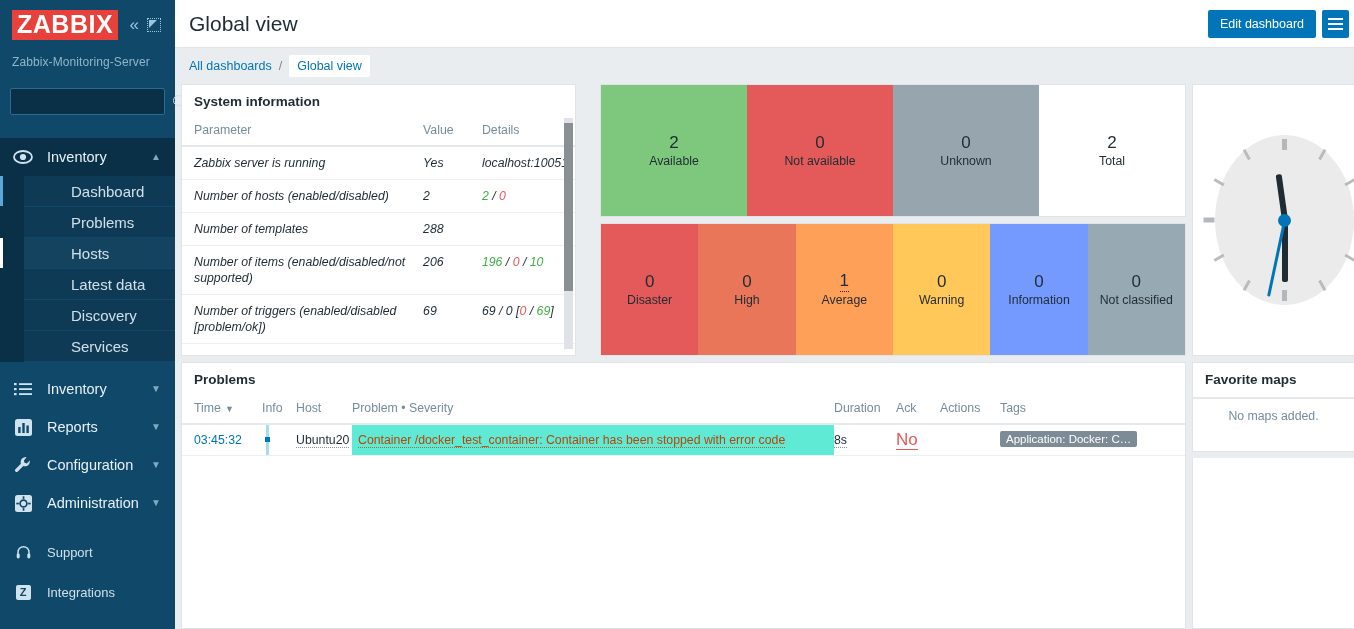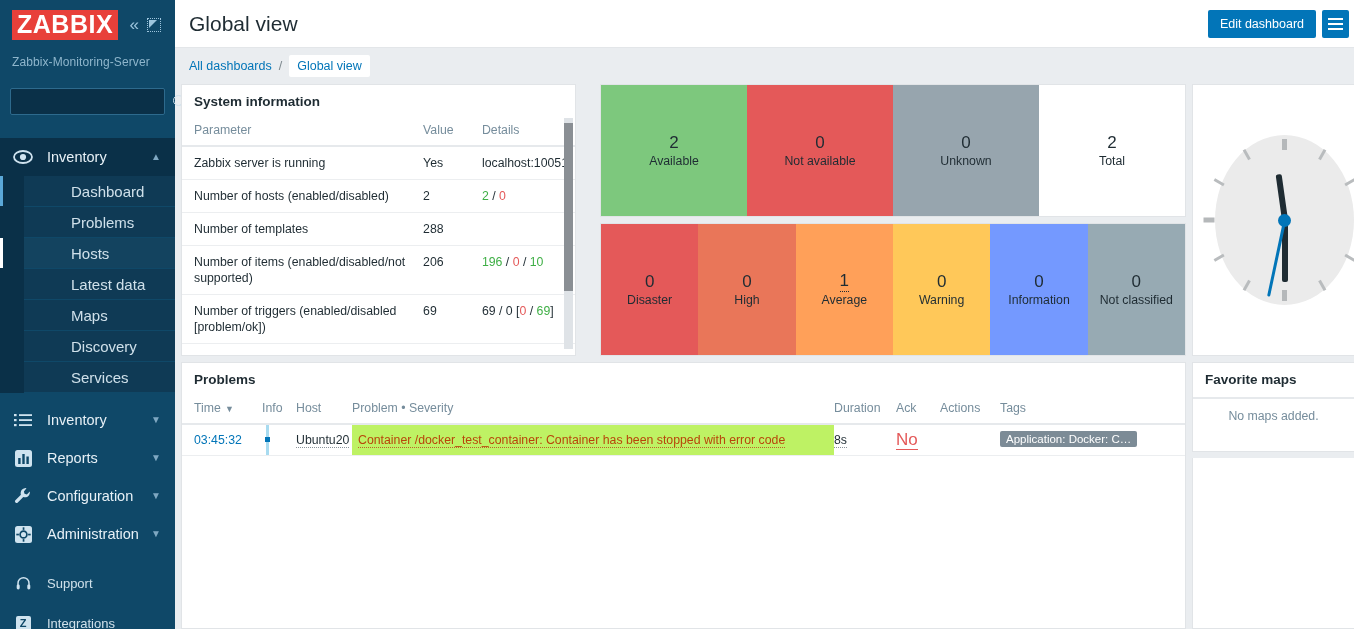--- a/index.html
+++ b/index.html
@@ -185,20 +185,21 @@
   .sys-table { width: 100%; border-collapse: collapse; font-size: 12.3px; table-layout: fixed; }
   .sys-table th {
     text-align: left; color: #768d9c; font-weight: normal;
     padding: 6px 4px 8px 12px; font-size: 12.3px;
     border-bottom: 2px solid #e6e9ec;
   }
   .sys-table td {
     padding: 8px 4px 8px 12px; color: #1f2c33;
     border-bottom: 1px solid #eceef0; vertical-align: top;
     line-height: 16px;
+    font-style: italic;
   }
   .sys-table .c-param { width: 218px; }
   .sys-table .c-value { width: 56px; }
   .sys-table .c-details { width: 100px; }
   .g { color: #3faf46; }
   .r { color: #e45959; }
   .sep { color: #1f2c33; }
   .sys-scroll-track {
     position: absolute; right: 2px; top: 33px; bottom: 6px;
     width: 9px; background: #dfe3e7;
@@ -349,23 +350,20 @@
           <span>Dashboard</span>
         </div>
         <div class="sb-sub-item">
           <span>Problems</span>
         </div>
         <div class="sb-sub-item sel-white">
           <span>Hosts</span>
         </div>
         <div class="sb-sub-item">
           <span>Latest data</span>
-        </div>
-        <div class="sb-sub-item">
-          <span>Maps</span>
         </div>
         <div class="sb-sub-item">
           <span>Discovery</span>
         </div>
         <div class="sb-sub-item">
           <span>Services</span>
         </div>
       </div>
 
       <div style="height:8px"></div>
@@ -580,21 +578,21 @@
               </tr>
             </thead>
             <tbody>
               <tr>
                 <td><span class="time-val">03:45:32</span></td>
                 <td>
                     <div class="info-bar"></div>
                   </td>
                 <td><span class="host-link">Ubuntu20</span></td>
                 <td>
-                    <div class="prob-cell" style="background: #bef264;">
+                    <div class="prob-cell" style="background: #5eead4;">
                       <span class="prob-text">Container /docker_test_container: Container has been stopped with error code</span>
                     </div>
                   </td>
                 <td><span class="dur-link">8s</span></td>
                 <td><span class="ack-no">No</span></td>
                 <td></td>
                 <td><span class="tag-chip">Application: Docker: C…</span></td>
               </tr>
             </tbody>
           </table>

